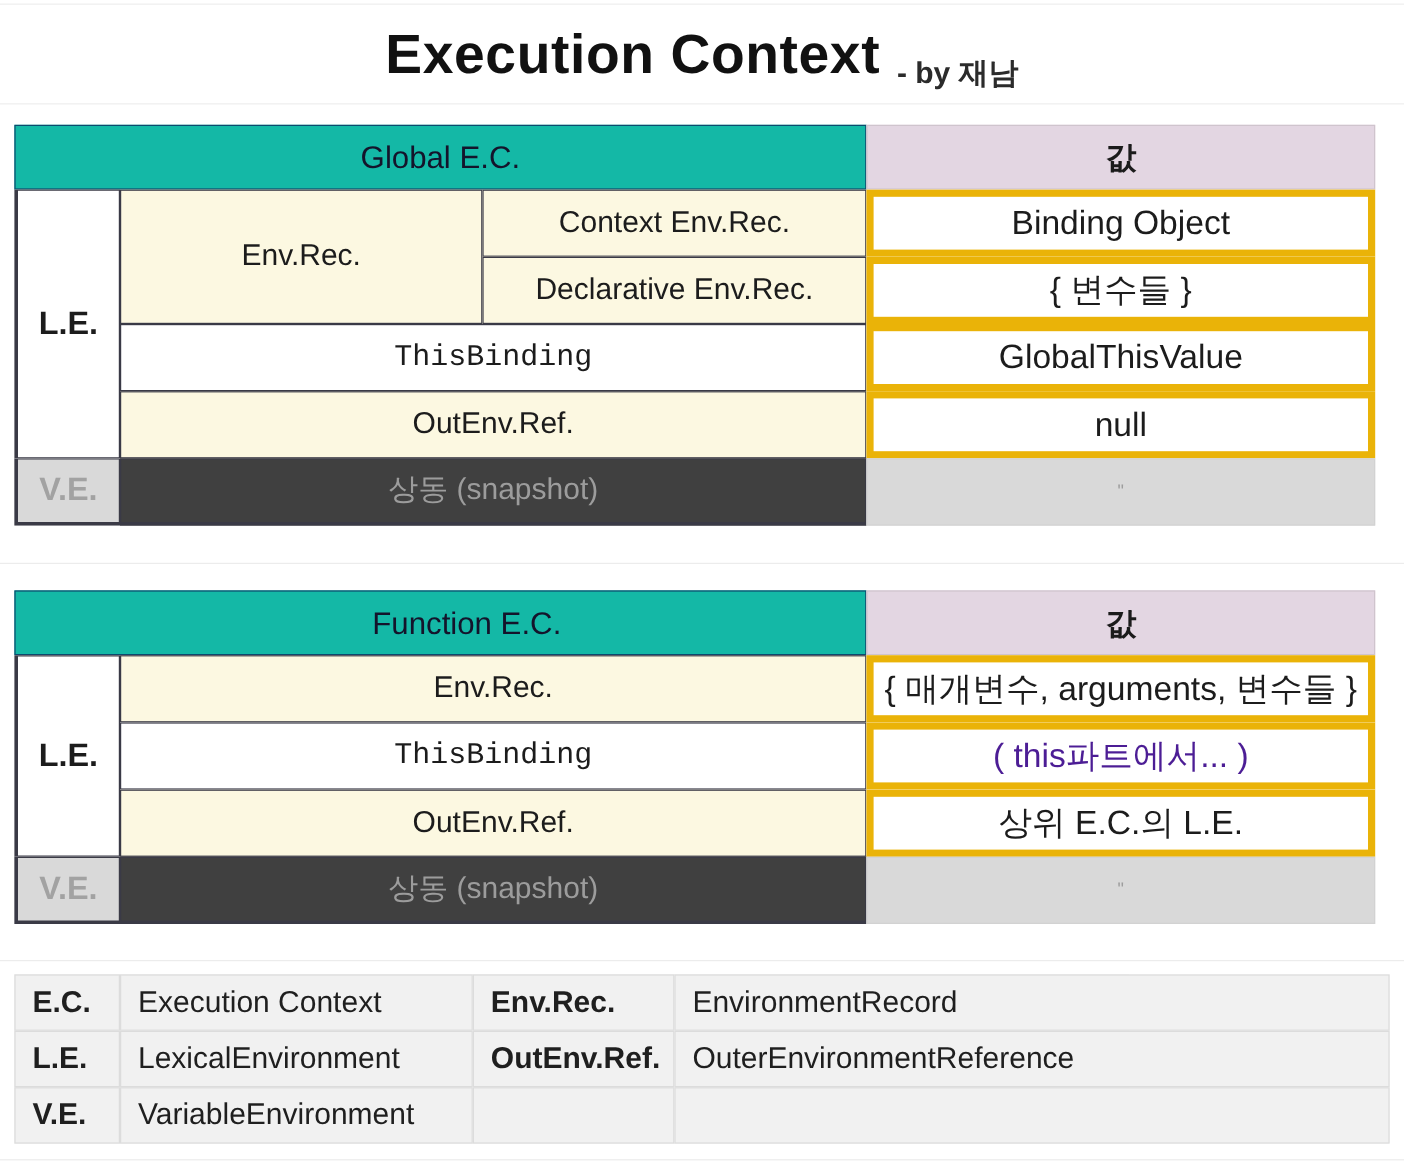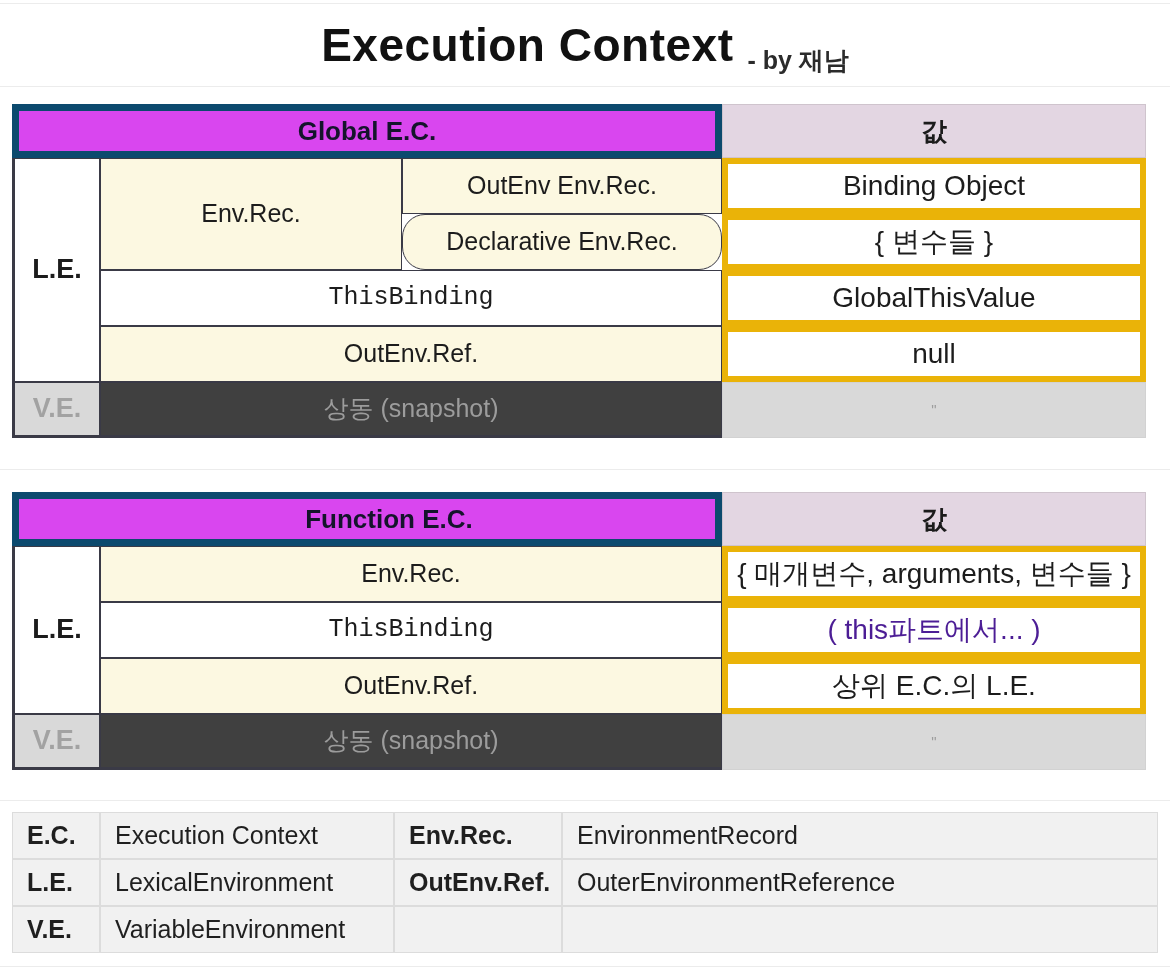--- a/index.html
+++ b/index.html
@@ -68,25 +68,25 @@
     align-items: center;
     justify-content: center;
     font-size: 25px;
     color: #1c1c1c;
     border: 1px solid #3a3a46;
     background: #ffffff;
     text-align: center;
     line-height: 1.1;
   }
   .cell.hdr-blue {
-    background: #d946ef;
-    font-weight: bold;
+    background: #14b8a6;
+    font-weight: normal;
     font-size: 26px;
     color: #14142b;
-    border: 7px solid #0c4a6e;
+    border: 1px solid #0c4a6e;
   }
   .cell.hdr-pink {
     background: #e3d6e2;
     font-weight: bold;
     font-size: 26px;
     color: #1b1b1b;
     border: 1px solid #cfc4cd;
   }
   .cell.yellow  { background: #fcf8e1; }
   .cell.plain   { background: #ffffff; font-family: Liberation Mono, monospace; }
@@ -164,24 +164,24 @@
             grid-template-columns: 88px 302px 320px 424px;
             grid-template-rows: 54px 56px 56px 56px 56px 56px;">
 
   <div class="cell hdr-blue" style="grid-column:1 / span 3; grid-row:1;">Global E.C.</div>
   <div class="cell hdr-pink" style="grid-column:4; grid-row:1;">값</div>
 
   <div class="cell side thick-left" style="grid-column:1; grid-row:2 / span 4;">L.E.</div>
 
   <div class="cell yellow" style="grid-column:2; grid-row:2 / span 2;">Env.Rec.</div>
 
-  <div class="cell yellow" style="grid-column:3; grid-row:2;">OutEnv Env.Rec.</div>
+  <div class="cell yellow" style="grid-column:3; grid-row:2;">Context Env.Rec.</div>
   <div class="cell val" style="grid-column:4; grid-row:2;">Binding Object</div>
 
-  <div class="cell yellow" style="grid-column:3; grid-row:3;border-radius:23px;">Declarative Env.Rec.</div>
+  <div class="cell yellow" style="grid-column:3; grid-row:3;">Declarative Env.Rec.</div>
   <div class="cell val" style="grid-column:4; grid-row:3;">{ 변수들 }</div>
 
   <div class="cell plain" style="grid-column:2 / span 2; grid-row:4;">ThisBinding</div>
   <div class="cell val" style="grid-column:4; grid-row:4;">GlobalThisValue</div>
 
   <div class="cell yellow" style="grid-column:2 / span 2; grid-row:5;">OutEnv.Ref.</div>
   <div class="cell val" style="grid-column:4; grid-row:5;">null</div>
 
   <div class="cell side-gray thick-left thick-bottom" style="grid-column:1; grid-row:6;">V.E.</div>
   <div class="cell gray thick-bottom" style="grid-column:2 / span 2; grid-row:6;">상동 (snapshot)</div>

